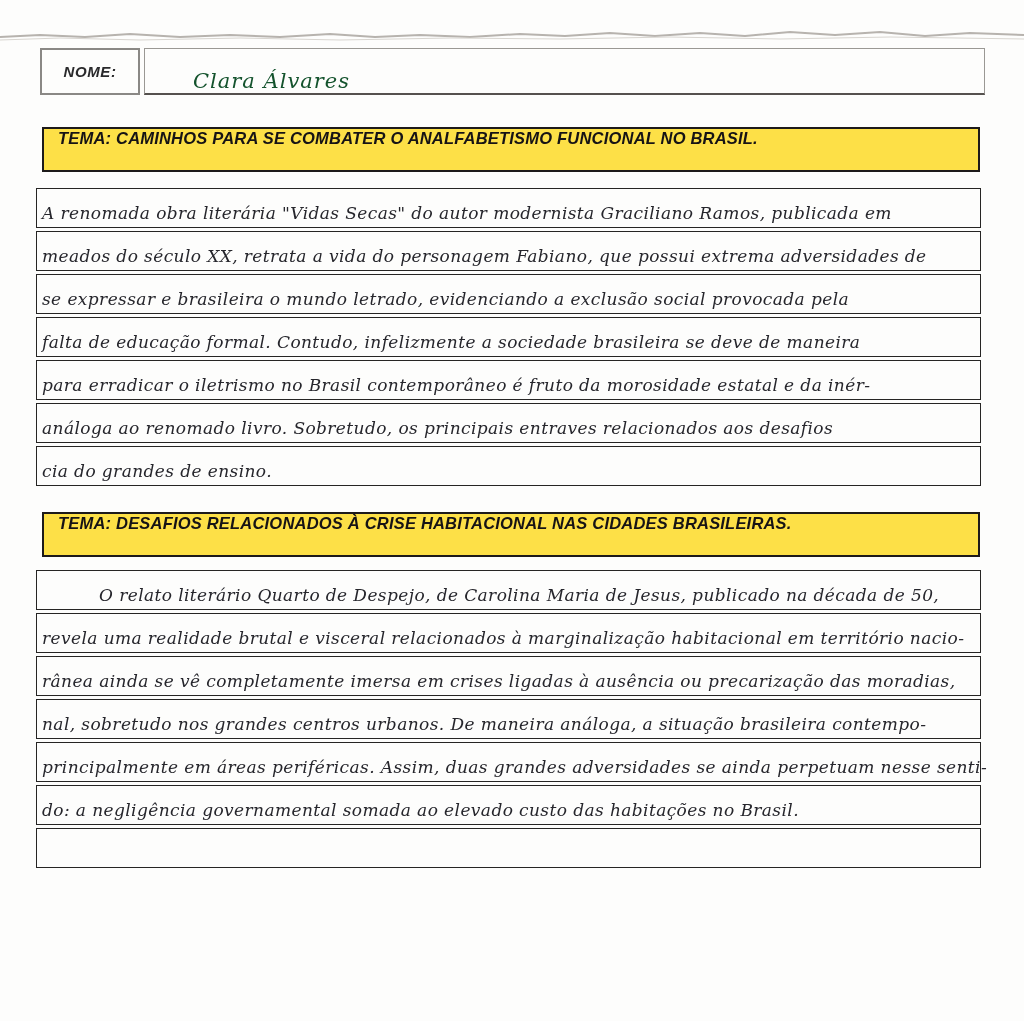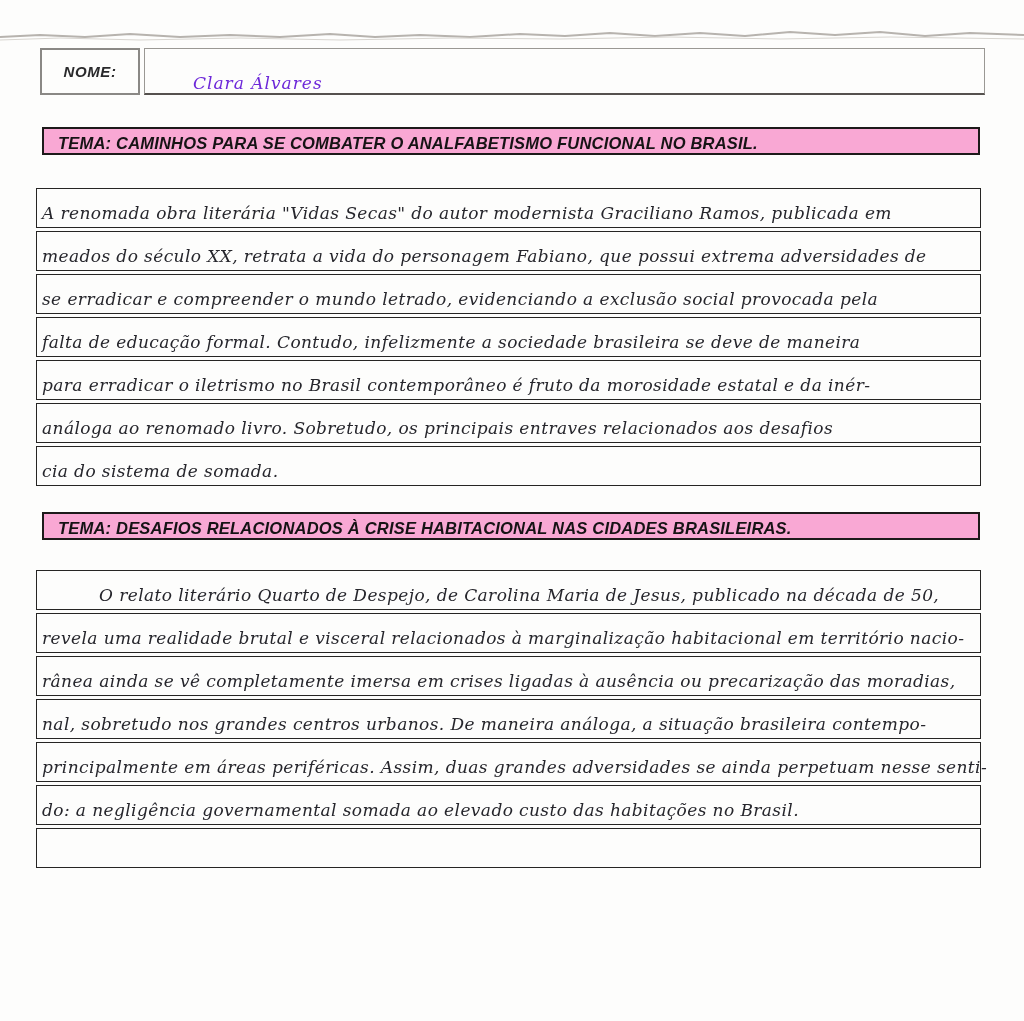--- a/index.html
+++ b/index.html
@@ -23,23 +23,23 @@
   .name-value-box{
     flex:1;box-sizing:border-box;position:relative;
     border:1px solid #9a9894;border-bottom:2px solid #55514e;background:#fdfdfc;
   }
   .name-hand{
     position:absolute;left:48px;bottom:1px;
   }
 
   
   .tema-box{
-    position:absolute;left:42px;width:938px;height:28px;box-sizing:border-box;
-    background:#f9a8d4;border:2px solid #1d1a1a;
-    display:flex;align-items:flex-end;padding-left:14px;
+    position:absolute;left:42px;width:938px;height:45px;box-sizing:border-box;
+    background:#fde047;border:2px solid #1d1a1a;
+    display:flex;align-items:flex-start;padding-left:14px;
   }
   .tema-text{
     font-weight:bold;font-style:italic;font-size:16.5px;letter-spacing:.2px;color:#161315;
     white-space:nowrap;
   }
   .tema-1{top:127px;}
   .tema-2{top:512px;}
 
   
   .essay{position:absolute;left:36px;width:945px;}
@@ -50,21 +50,21 @@
     border:1.5px solid #262524;background:#fdfdfc;
     display:flex;align-items:flex-end;overflow:visible;
   }
   .hand{
     font-family:"DejaVu Serif", serif;font-style:italic;
     color:#26262c;font-size:17px;letter-spacing:.4px;
     white-space:nowrap;line-height:1;
   }
   .line-row .hand{padding:0 4px 5px 5px;}
   .indent{padding-left:62px !important;}
-  .name-hand{font-size:17px;letter-spacing:1px;color:#6d28d9;}
+  .name-hand{font-size:21px;letter-spacing:1px;color:#14532d;}
 </style>
 </head>
 <body>
 
 <div class="paper">
 
   <svg class="torn-edge" viewBox="0 0 1024 46" preserveAspectRatio="none">
     <path d="M0,37 L40,35 L85,37 L130,34 L180,37 L230,35 L280,37 L330,34 L375,37 L420,35 L470,37 L520,34 L565,36 L610,33 L655,36 L700,33 L745,36 L790,32 L835,35 L880,32 L925,36 L970,33 L1024,35" fill="none" stroke="#b7b3ae" stroke-width="2"></path>
     <path d="M0,40 L60,38 L140,40 L240,38 L340,40 L450,38 L560,39 L670,37 L780,39 L890,37 L1024,39" fill="none" stroke="#d8d5d0" stroke-width="1"></path>
   </svg>
@@ -83,33 +83,33 @@
   </div>
 
   <div class="essay essay-1">
     <div class="line-row">
         <span class="hand">A renomada obra literária "Vidas Secas" do autor modernista Graciliano Ramos, publicada em</span>
       </div>
     <div class="line-row">
         <span class="hand">meados do século XX, retrata a vida do personagem Fabiano, que possui extrema adversidades de</span>
       </div>
     <div class="line-row">
-        <span class="hand">se erradicar e compreender o mundo letrado, evidenciando a exclusão social provocada pela</span>
+        <span class="hand">se expressar e brasileira o mundo letrado, evidenciando a exclusão social provocada pela</span>
       </div>
     <div class="line-row">
         <span class="hand">falta de educação formal. Contudo, infelizmente a sociedade brasileira se deve de maneira</span>
       </div>
     <div class="line-row">
         <span class="hand">para erradicar o iletrismo no Brasil contemporâneo é fruto da morosidade estatal e da inér-</span>
       </div>
     <div class="line-row">
         <span class="hand">análoga ao renomado livro. Sobretudo, os principais entraves relacionados aos desafios</span>
       </div>
     <div class="line-row">
-        <span class="hand">cia do sistema de somada.</span>
+        <span class="hand">cia do grandes de ensino.</span>
       </div>
   </div>
 
   <div class="tema-box tema-2">
     <span class="tema-text">TEMA: DESAFIOS RELACIONADOS À CRISE HABITACIONAL NAS CIDADES BRASILEIRAS.</span>
   </div>
 
   <div class="essay essay-2">
     <div class="line-row">
         <span class="hand indent">O relato literário Quarto de Despejo, de Carolina Maria de Jesus, publicado na década de 50,</span>

